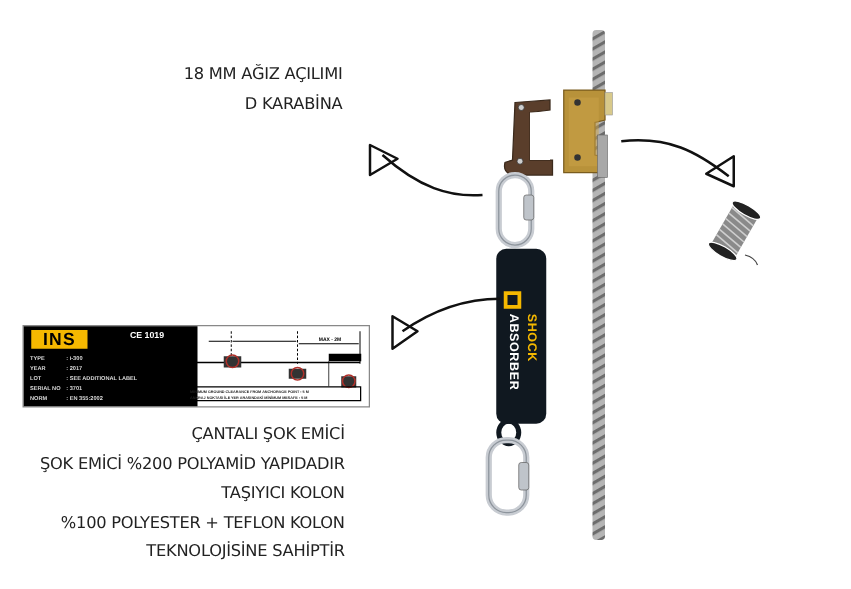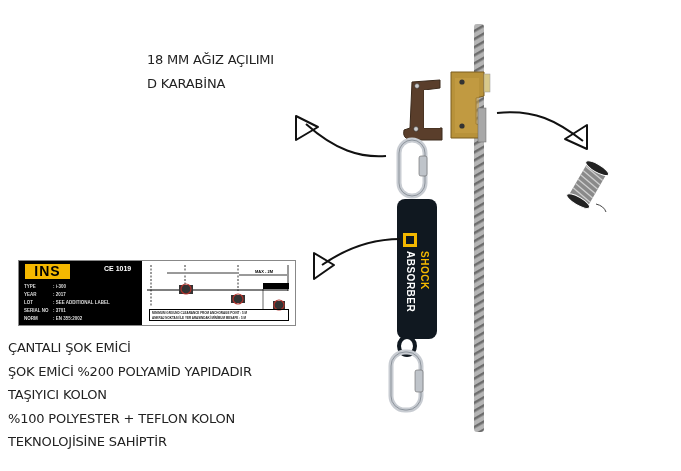--- a/index.html
+++ b/index.html
@@ -2,26 +2,26 @@
 <html><head>
 <meta charset="utf-8">
 <style>
   html, body { margin: 0; padding: 0; background: #ffffff; }
   body { width: 681px; height: 471px; position: relative; overflow: hidden;
          font-family: "DejaVu Sans", sans-serif; color: #222; }
   .abs { position: absolute; }
   .txt { font-size: 13px; line-height: 23.5px; color: #222; white-space: nowrap; letter-spacing: -0.2px; }
   .callout-top { left: 147px; top: 48px; }
   .callout-right { left: 537px; top: 229px; text-align: center; width: 140px; }
-  .callout-bottom { left: 8px; top: 336px; }
-  .line { display: block; }
+  .callout-bottom { left: 32px; top: 336px; }
+  .line { display: block; text-align: right; }
 
   
   .label { left: 18px; top: 260px; width: 276px; height: 64px; border: 1px solid #888; background: #fff; }
-  .label-left { position: absolute; left: 0; top: 0; width: 123px; height: 64px; background: #000; }
+  .label-left { position: absolute; left: 0; top: 0; width: 123px; height: 64px; background: #000; padding-left: 16px; }
   .ins-logo { position: absolute; left: 6px; top: 3px; width: 45px; height: 15px; background: #f5b800;
               color: #000; font-family: "Liberation Sans", sans-serif; font-weight: bold; font-size: 14px;
               line-height: 15px; text-align: center; letter-spacing: 1px; }
   .ce { position: absolute; left: 85px; top: 4px; color: #fff; font-size: 7px; font-weight: bold;
         font-family: "Liberation Sans", sans-serif; }
   .spec { position: absolute; left: 5px; color: #ddd; font-size: 4.5px; font-family: "Liberation Sans", sans-serif; font-weight: bold; }
   .spec .k { display: inline-block; width: 29px; }
   .label-right { position: absolute; left: 124px; top: 0; width: 152px; height: 64px; }
   .warn { position: absolute; left: 6px; bottom: 4px; width: 140px; height: 12px; border: 1px solid #000;
           font-size: 3px; font-weight: bold; line-height: 5px; padding: 1px 2px; box-sizing: border-box;

